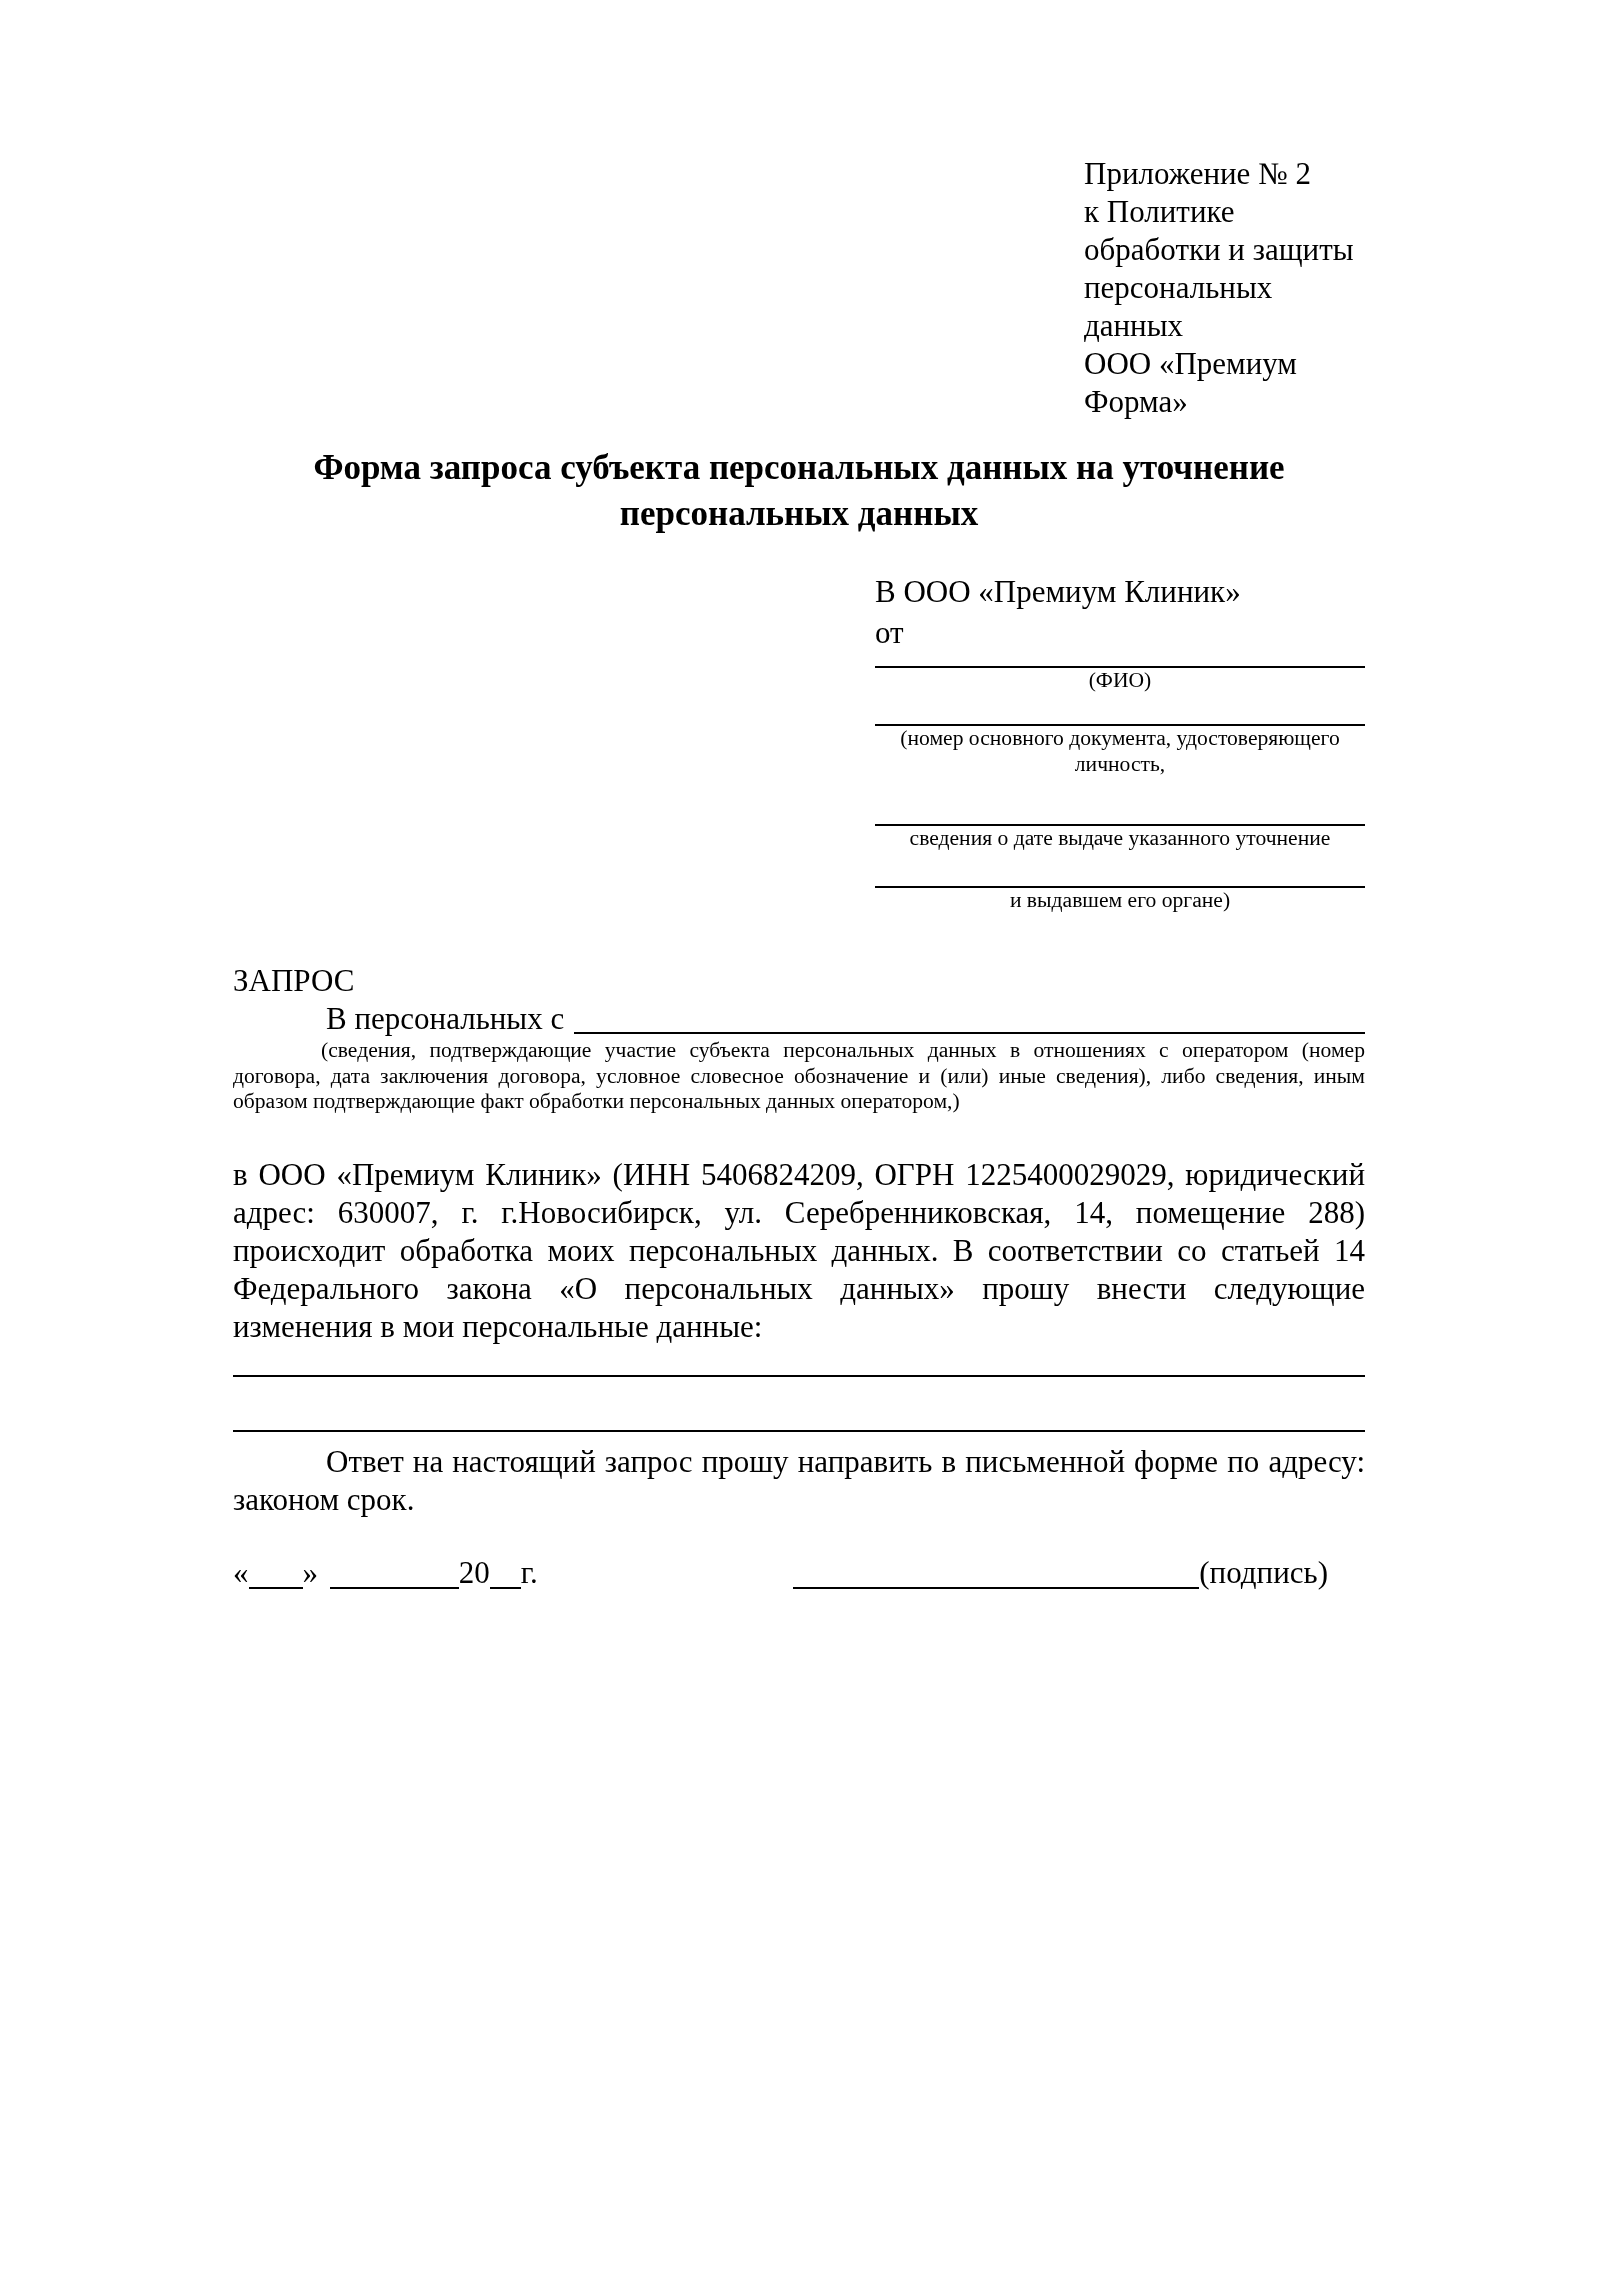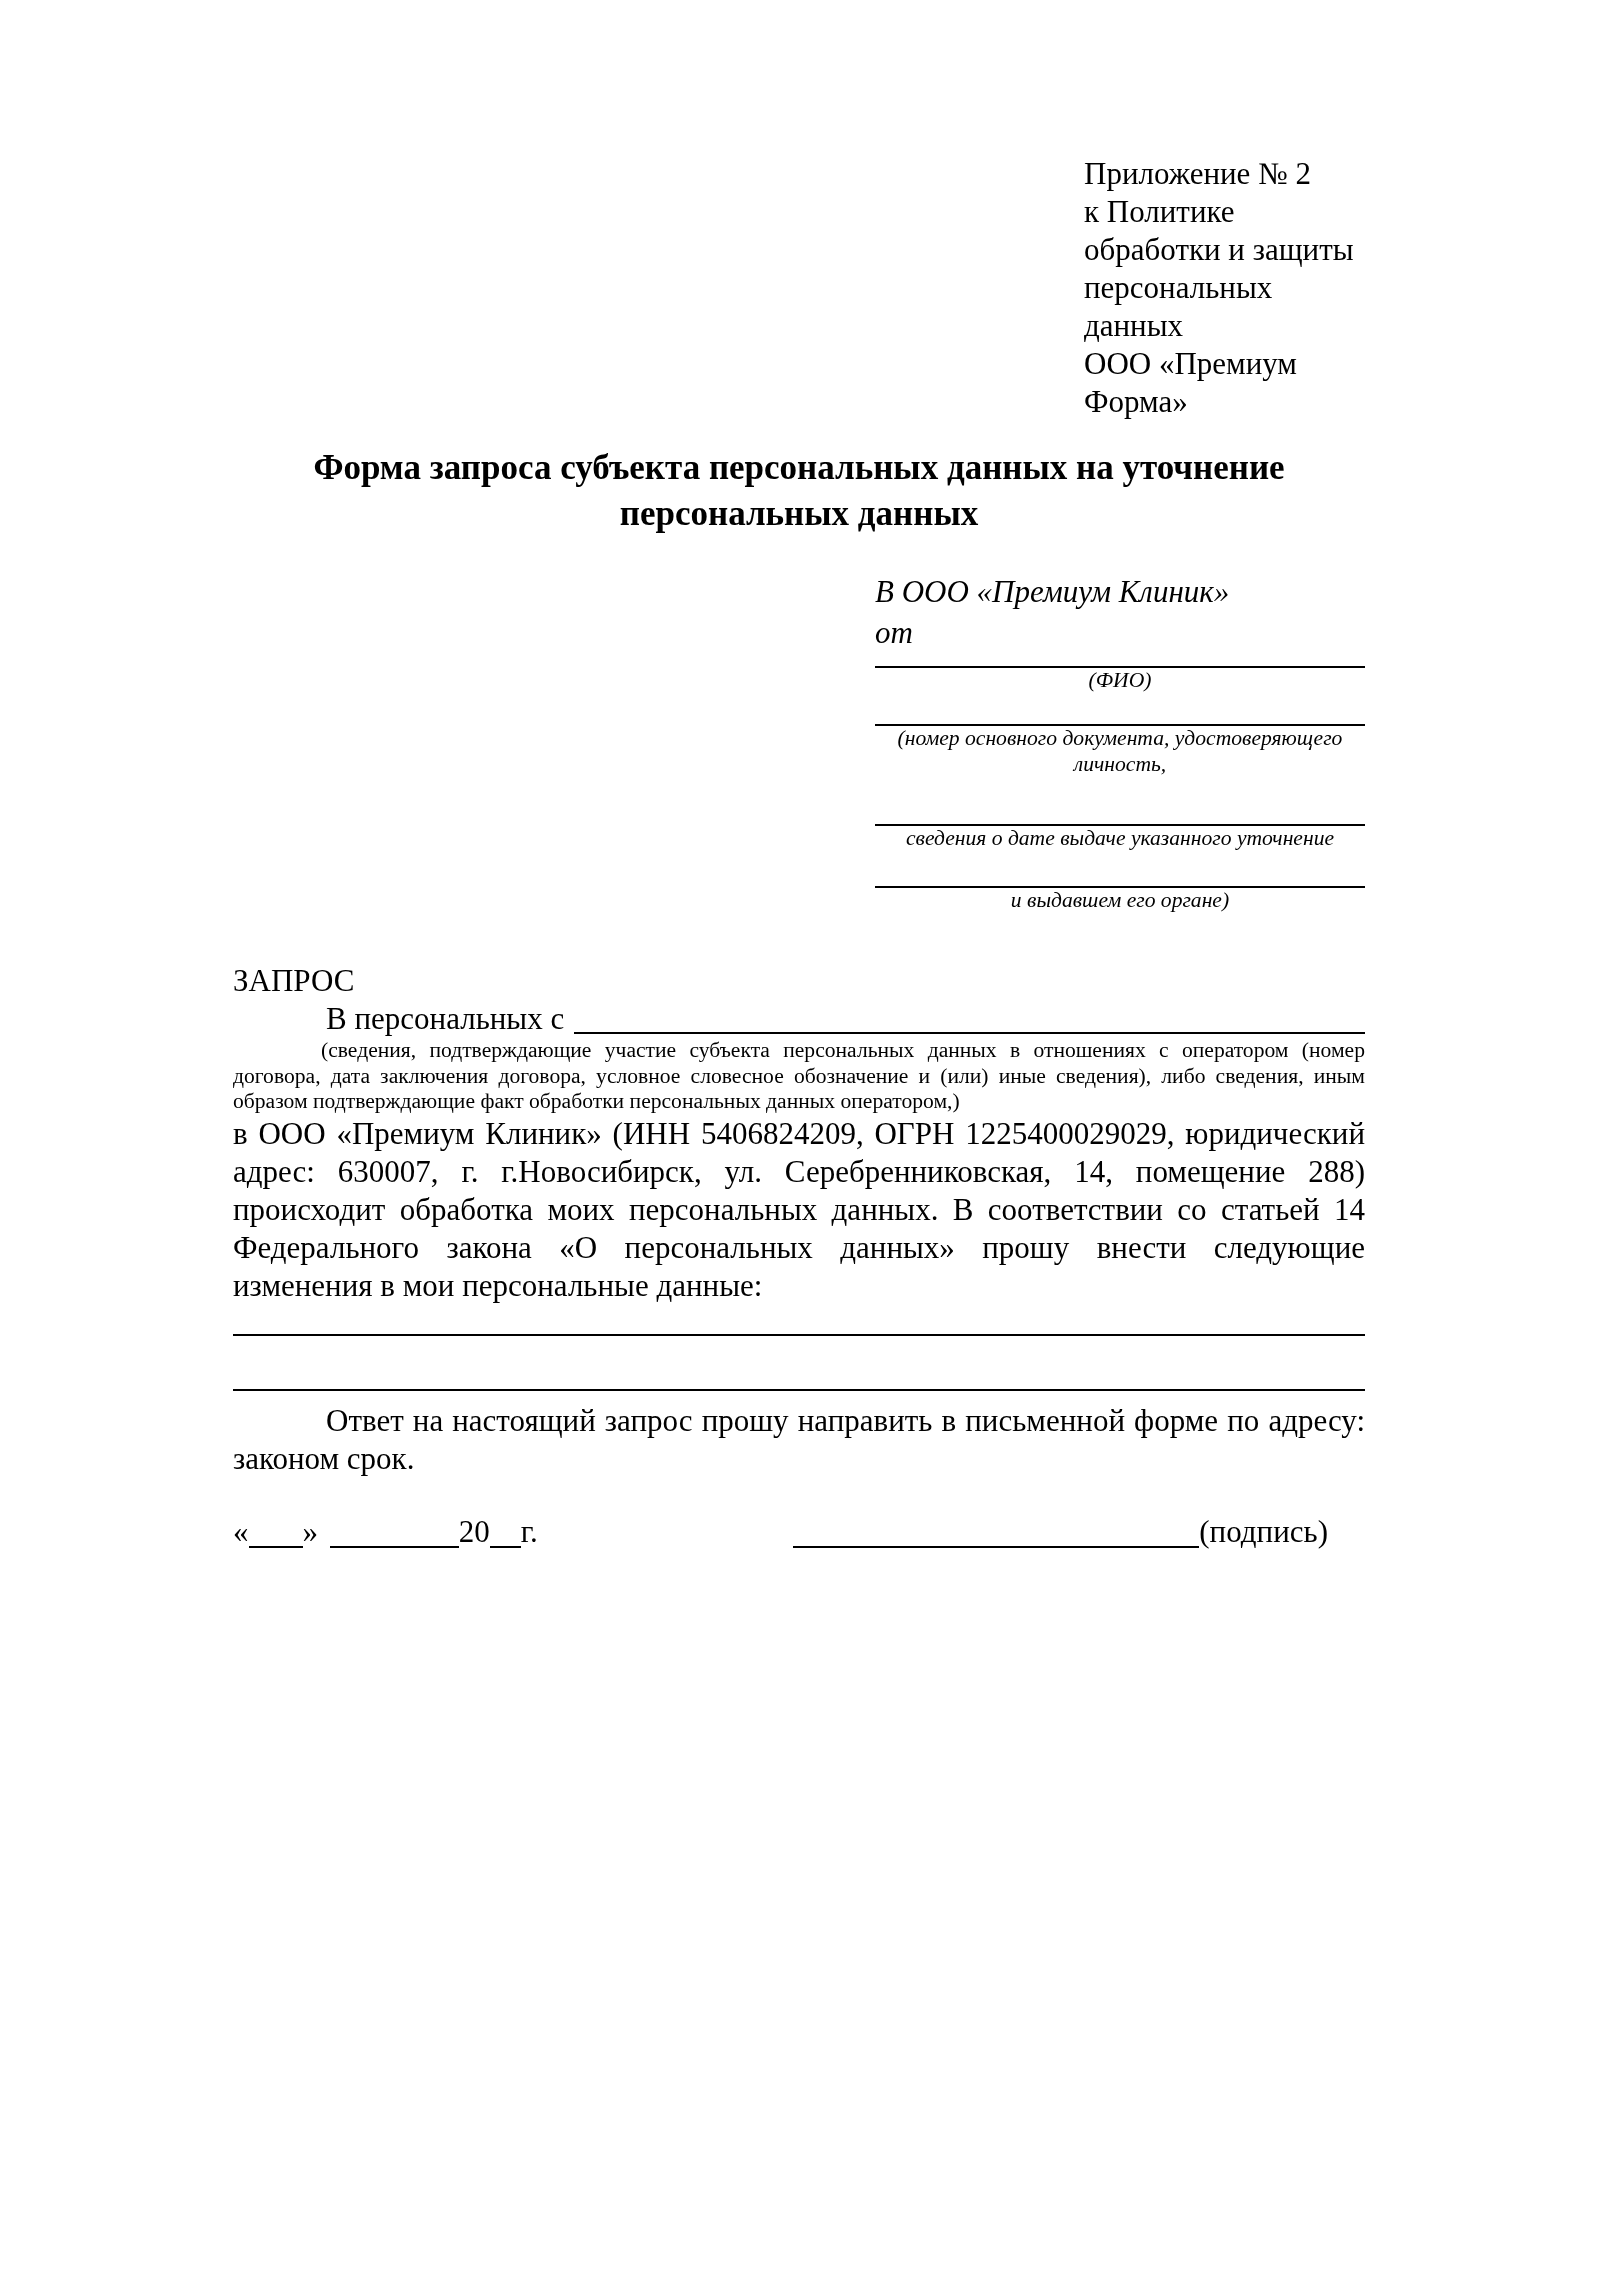--- a/index.html
+++ b/index.html
@@ -13,34 +13,34 @@
     box-sizing: border-box;
     padding: 155px 115px 0 233px;
     overflow: hidden;
     border-radius: 31px;
   }
   
   .appendix { margin-left: 851px; font-size: 31px; line-height: 38px; }
   
   .doc-title { margin-top: 24px; text-align: center; font-weight: bold; font-size: 35px; line-height: 46px; }
   
-  .addressee { margin-top: 34px; margin-left: 642px; font-size: 31px; line-height: 41px; font-style: italic; }
+  .addressee { margin-top: 34px; margin-left: 642px; font-size: 31px; line-height: 41px; }
   .fill-line { border-bottom: 2.9px solid #000; }
   .fio-line  { margin-top: 12.7px; }
   .doc-line1 { margin-top: 31px; }
   .doc-line2 { margin-top: 47px; }
   .doc-line3 { margin-top: 34px; }
   .addr-cap { font-size: 21.6px; line-height: 25.5px; text-align: center; }
   
   .request-heading { margin-top: 49px; text-align: left; font-size: 31px; line-height: 38px; }
   .intro-row { display: flex; align-items: flex-end; font-size: 31px; line-height: 38px; padding-left: 93px; }
   .intro-label { white-space: nowrap; padding-right: 9.8px; }
   .intro-fill { flex: 1; border-bottom: 2.9px solid #000; margin-bottom: 3.9px; }
   .intro-caption { font-size: 21.6px; line-height: 25.5px; text-align: justify; text-indent: 88px; }
-  .body-par { font-size: 31px; line-height: 38px; text-align: justify; }
+  .body-par { font-size: 31px; line-height: 38px; text-align: justify; margin-top: 41px; }
   .changes-line-1 { height: 29px; border-bottom: 2.9px solid #000; }
   .changes-line-2 { height: 53px; border-bottom: 2.9px solid #000; }
   .reply-l1 { margin-top: 11.8px; font-size: 31px; line-height: 38px; text-indent: 93px; text-align: justify; text-align-last: justify; }
   .reply-l2 { display: flex; justify-content: space-between; align-items: flex-end; font-size: 31px; line-height: 38px; }
   .address-fill { width: 904px; border-bottom: 2.9px solid #000; margin-bottom: 3.9px; }
   .reply-suffix { word-spacing: 35px; padding-right: 2px; }
   .reply-l3 { font-size: 31px; line-height: 38px; }
   
   .footer-row { margin-top: 33px; display: flex; justify-content: space-between; align-items: flex-end; font-size: 31px; line-height: 41px; padding-right: 37px; }
   .date-group, .sig-group { display: flex; align-items: flex-end; }

